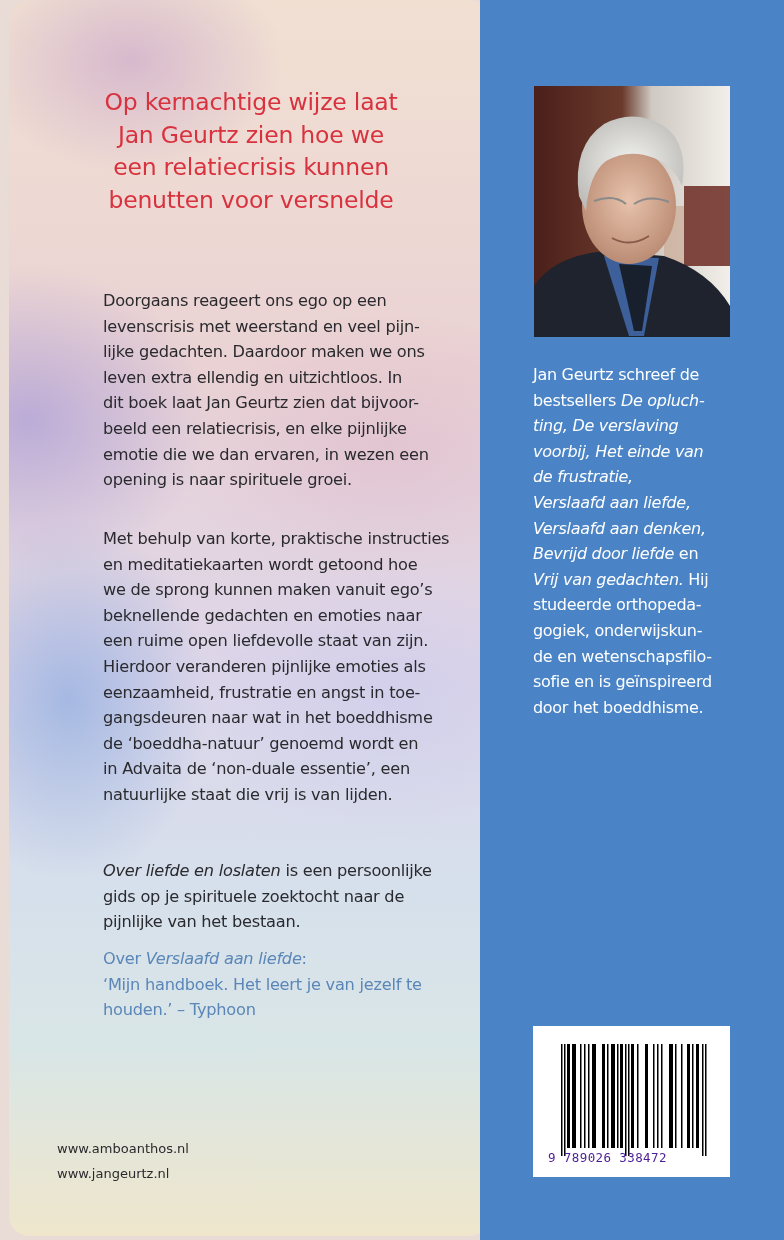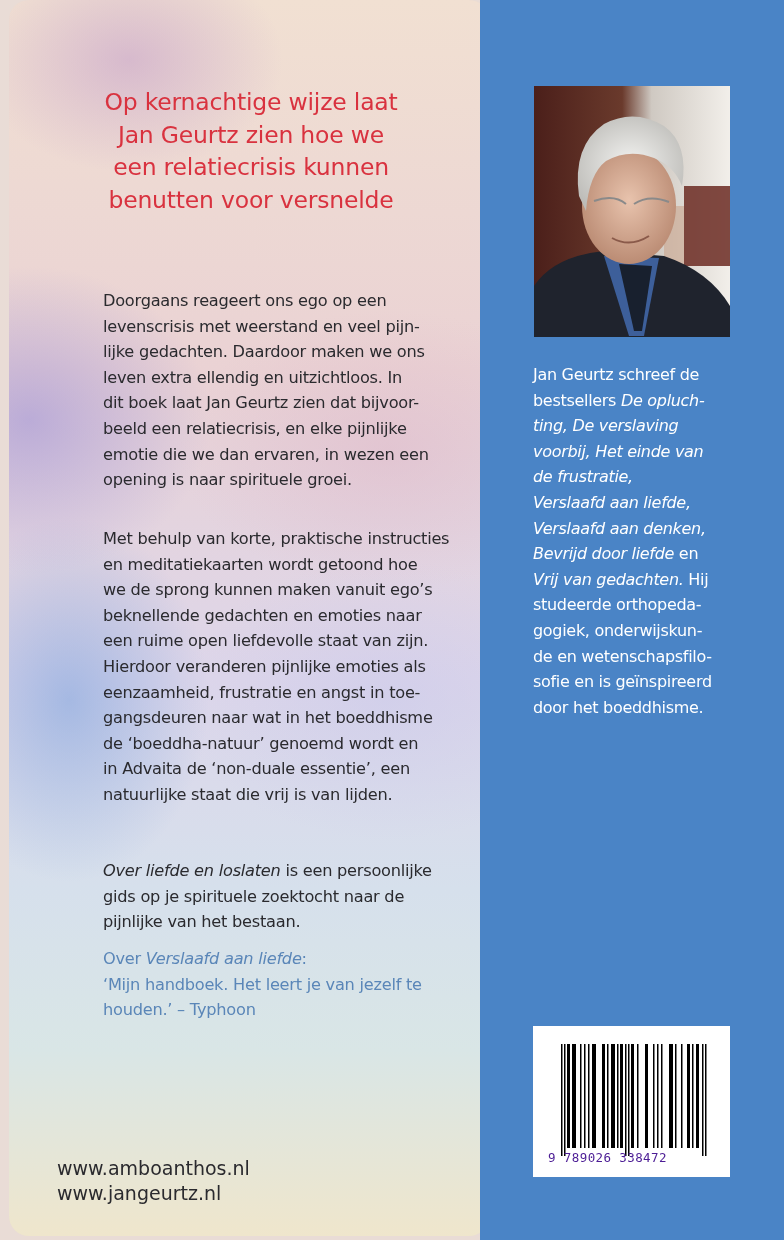--- a/index.html
+++ b/index.html
@@ -35,21 +35,21 @@
       position: absolute; left: 48px; width: 420px;
       color: #2a2a2e; font-size: 16.2px; line-height: 25.6px;
       letter-spacing: -0.25px;
       margin-left: 46px;
     }
     .body-text span.line { display: block; white-space: nowrap; }
     .p1 { top: 288px; }
     .p2 { top: 526px; }
     .p3 { top: 858px; }
     .quote { top: 946px; color: #5a86b8; }
-    .urls { position: absolute; left: 48px; top: 1136px; color: #2a2a2e; font-size: 19px; line-height: 25px; margin-top: 20px; }
+    .urls { position: absolute; left: 48px; top: 1136px; color: #2a2a2e; font-size: 13px; line-height: 25px; }
     .urls span { display: block; }
     i, .it { font-style: italic; }
     .photo {
       position: absolute; left: 534px; top: 86px; width: 196px; height: 251px;
       overflow: hidden; background: #5a2d24;
     }
     .bio {
       position: absolute; left: 533px; top: 362px; width: 240px;
       color: #ffffff; font-size: 16px; line-height: 25.6px;
       letter-spacing: -0.3px;

